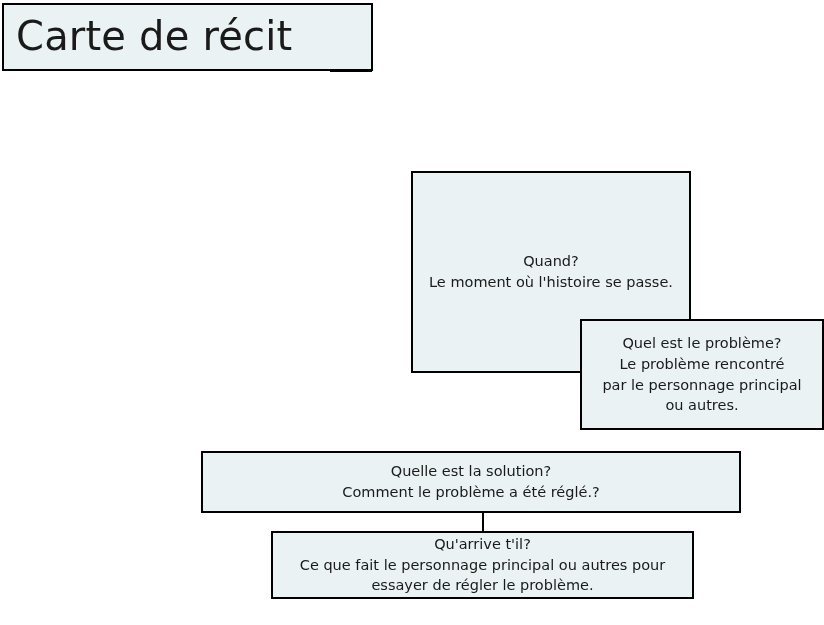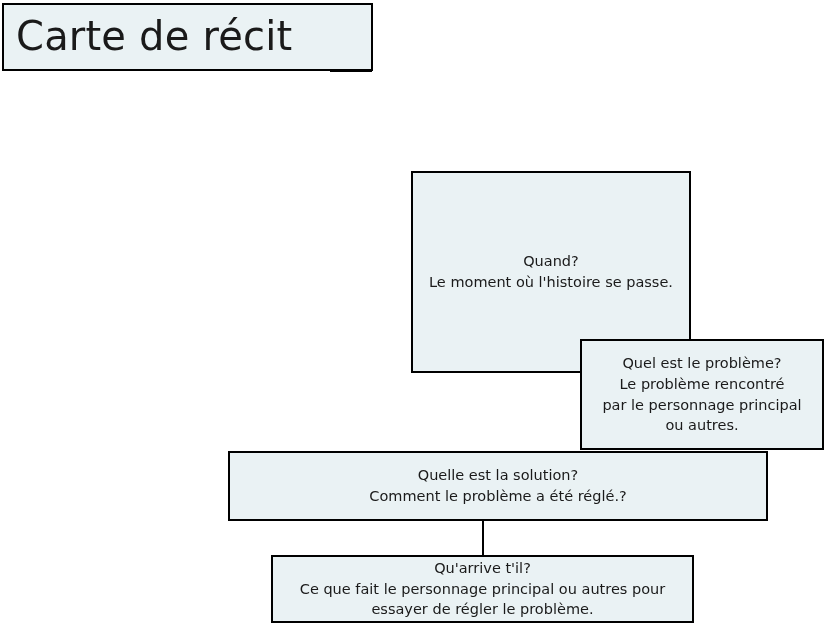--- a/index.html
+++ b/index.html
@@ -56,25 +56,25 @@
   <div class="connector conn-v" style="left:482px; top:507px; height:51px;"></div>
   <div class="connector conn-h" style="left:330px; top:70px; width:42px;"></div>
 
   <div class="box title-box" style="left:2px; top:3px; width:371px; height:68px;">Carte de récit</div>
 
 
 
   <div class="box" style="left:365px; top:171px; width:280px; height:202px;margin-left:46px;">Quand?
 Le moment où l'histoire se passe.</div>
 
-  <div class="box" style="left:580px; top:339px; width:244px; height:111px;">Quel est le problème?
+  <div class="box" style="left:580px; top:319px; width:244px; height:111px;">Quel est le problème?
 Le problème rencontré
 par le personnage principal
 ou autres.</div>
 
-  <div class="box" style="left:228px; top:451px; width:540px; height:70px;">Quelle est la solution?
+  <div class="box" style="left:201px; top:451px; width:540px; height:62px;">Quelle est la solution?
 Comment le problème a été réglé.?</div>
 
-  <div class="box" style="left:271px; top:555px; width:423px; height:68px;">Qu'arrive t'il?
+  <div class="box" style="left:271px; top:531px; width:423px; height:68px;">Qu'arrive t'il?
 Ce que fait le personnage principal ou autres pour
 essayer de régler le problème.</div>
 
 </div>
 
 </body></html>

